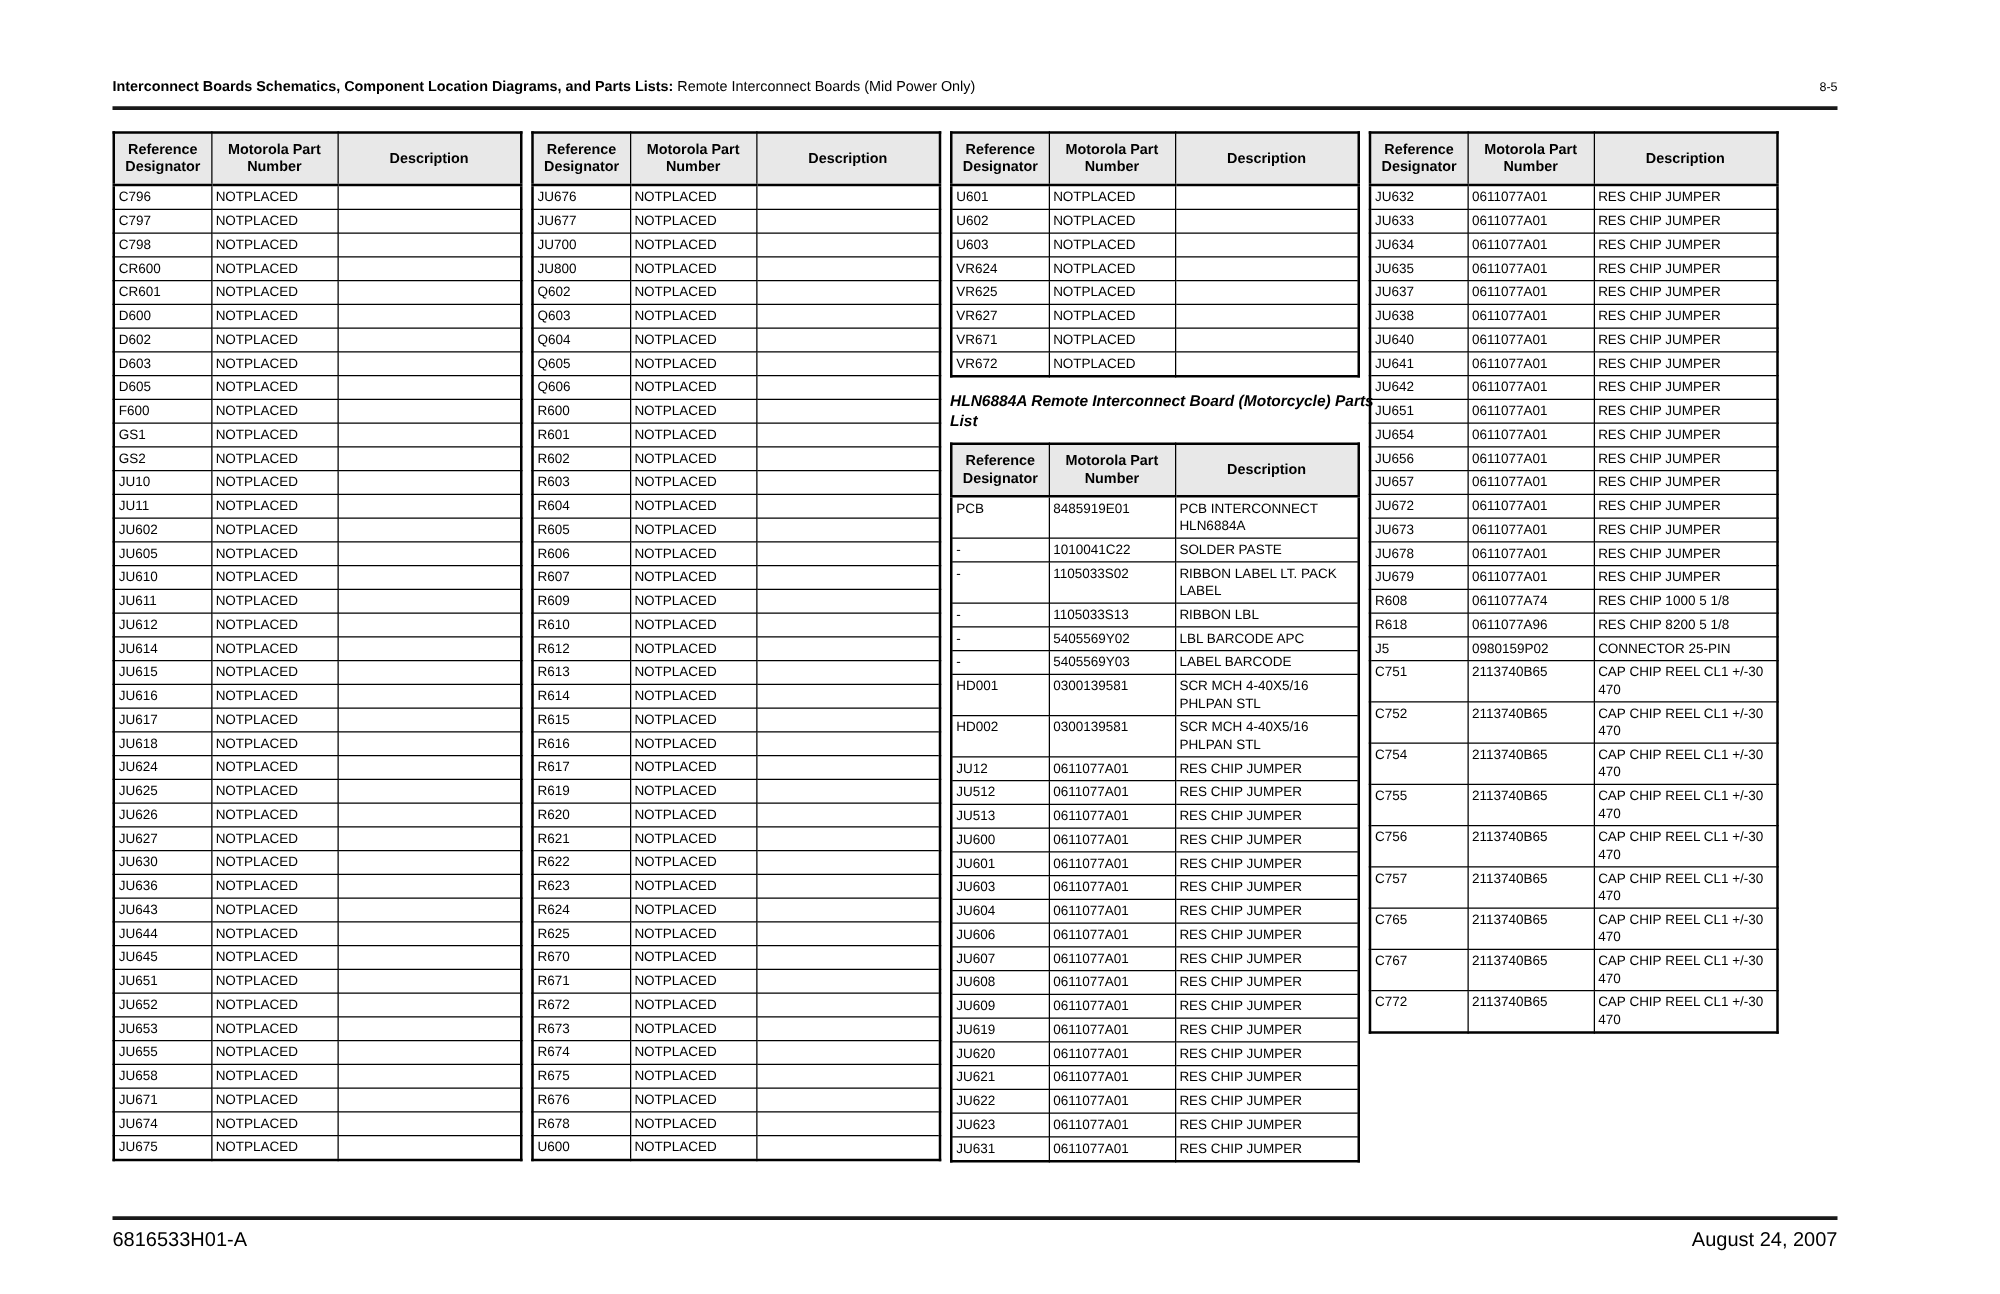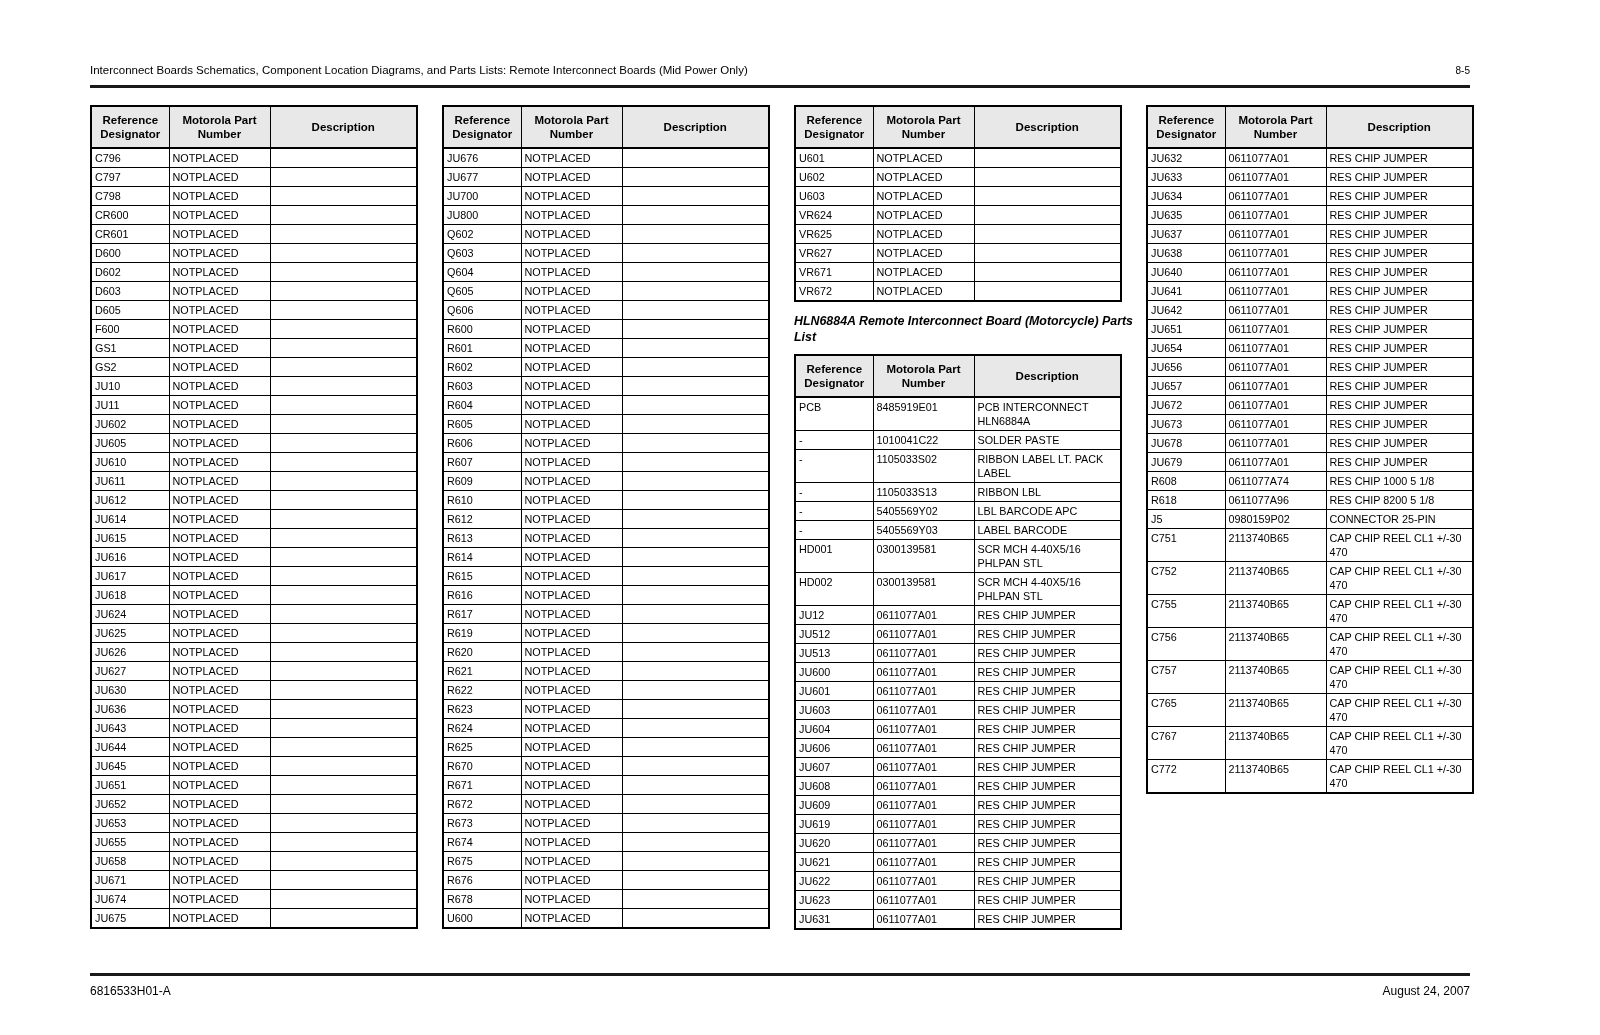--- a/index.html
+++ b/index.html
@@ -3,27 +3,27 @@
 <meta charset="utf-8">
 <style>
   html,body{margin:0;padding:0;background:#ffffff;}
   body{
     width:1600px;height:1035px;position:relative;overflow:hidden;
     font-family:"Liberation Sans", sans-serif;color:#000;
     -webkit-font-smoothing:antialiased;
   }
   .page-hdr{position:absolute;left:90px;top:64px;width:1380px;display:flex;justify-content:space-between;align-items:baseline;}
   .page-hdr .title{font-size:11.5px;}
-  .page-hdr .title .b{font-weight:normal;}
+  .page-hdr .title .b{font-weight:bold;}
   .page-hdr .pgnum{font-size:10px;}
   .rule{position:absolute;left:90px;width:1380px;background:#1a1a1a;}
   .rule-top{top:85px;height:3px;}
   .rule-bottom{top:973px;height:3px;}
-  .page-ftr{position:absolute;left:90px;top:984px;width:1380px;display:flex;justify-content:space-between;font-size:12px;}
-  .cols{position:absolute;left:90px;top:105px;display:flex;gap:26px;align-items:flex-start;}
+  .page-ftr{position:absolute;left:90px;top:984px;width:1380px;display:flex;justify-content:space-between;font-size:16px;}
+  .cols{position:absolute;left:90px;top:105px;display:flex;gap:9px;align-items:flex-start;}
   .col{width:326px;}
   table.parts{border-collapse:collapse;table-layout:fixed;width:326px;border:2px solid #000;}
   table.parts col.c-ref{width:78px;}
   table.parts col.c-part{width:101px;}
   table.parts col.c-desc{width:147px;}
   table.parts th{
     background:#e8e8e8;border:1px solid #000;border-bottom:2px solid #000;
     font-size:11.5px;font-weight:bold;text-align:center;vertical-align:middle;
     height:38px;padding:1px 2px;line-height:14px;
   }
@@ -819,20 +819,25 @@
             <td>C751</td>
             <td>2113740B65</td>
             <td>CAP CHIP REEL CL1 +/-30 470</td>
           </tr>
           <tr>
             <td>C752</td>
             <td>2113740B65</td>
             <td>CAP CHIP REEL CL1 +/-30 470</td>
           </tr>
           <tr>
+            <td>C754</td>
+            <td>2113740B65</td>
+            <td>CAP CHIP REEL CL1 +/-30 470</td>
+          </tr>
+          <tr>
             <td>C755</td>
             <td>2113740B65</td>
             <td>CAP CHIP REEL CL1 +/-30 470</td>
           </tr>
           <tr>
             <td>C756</td>
             <td>2113740B65</td>
             <td>CAP CHIP REEL CL1 +/-30 470</td>
           </tr>
           <tr>

